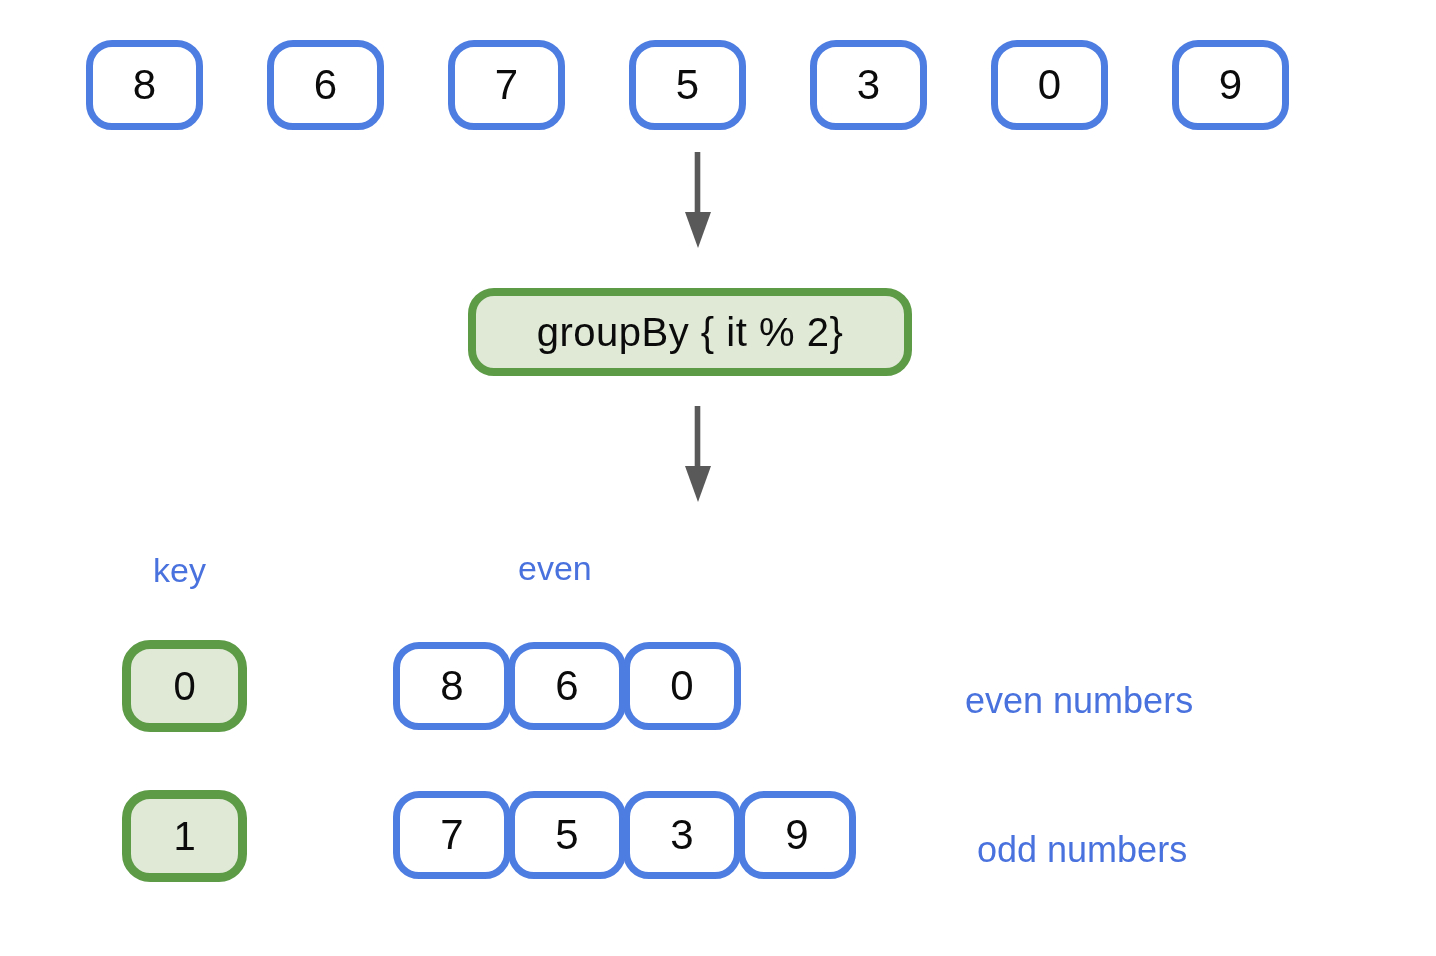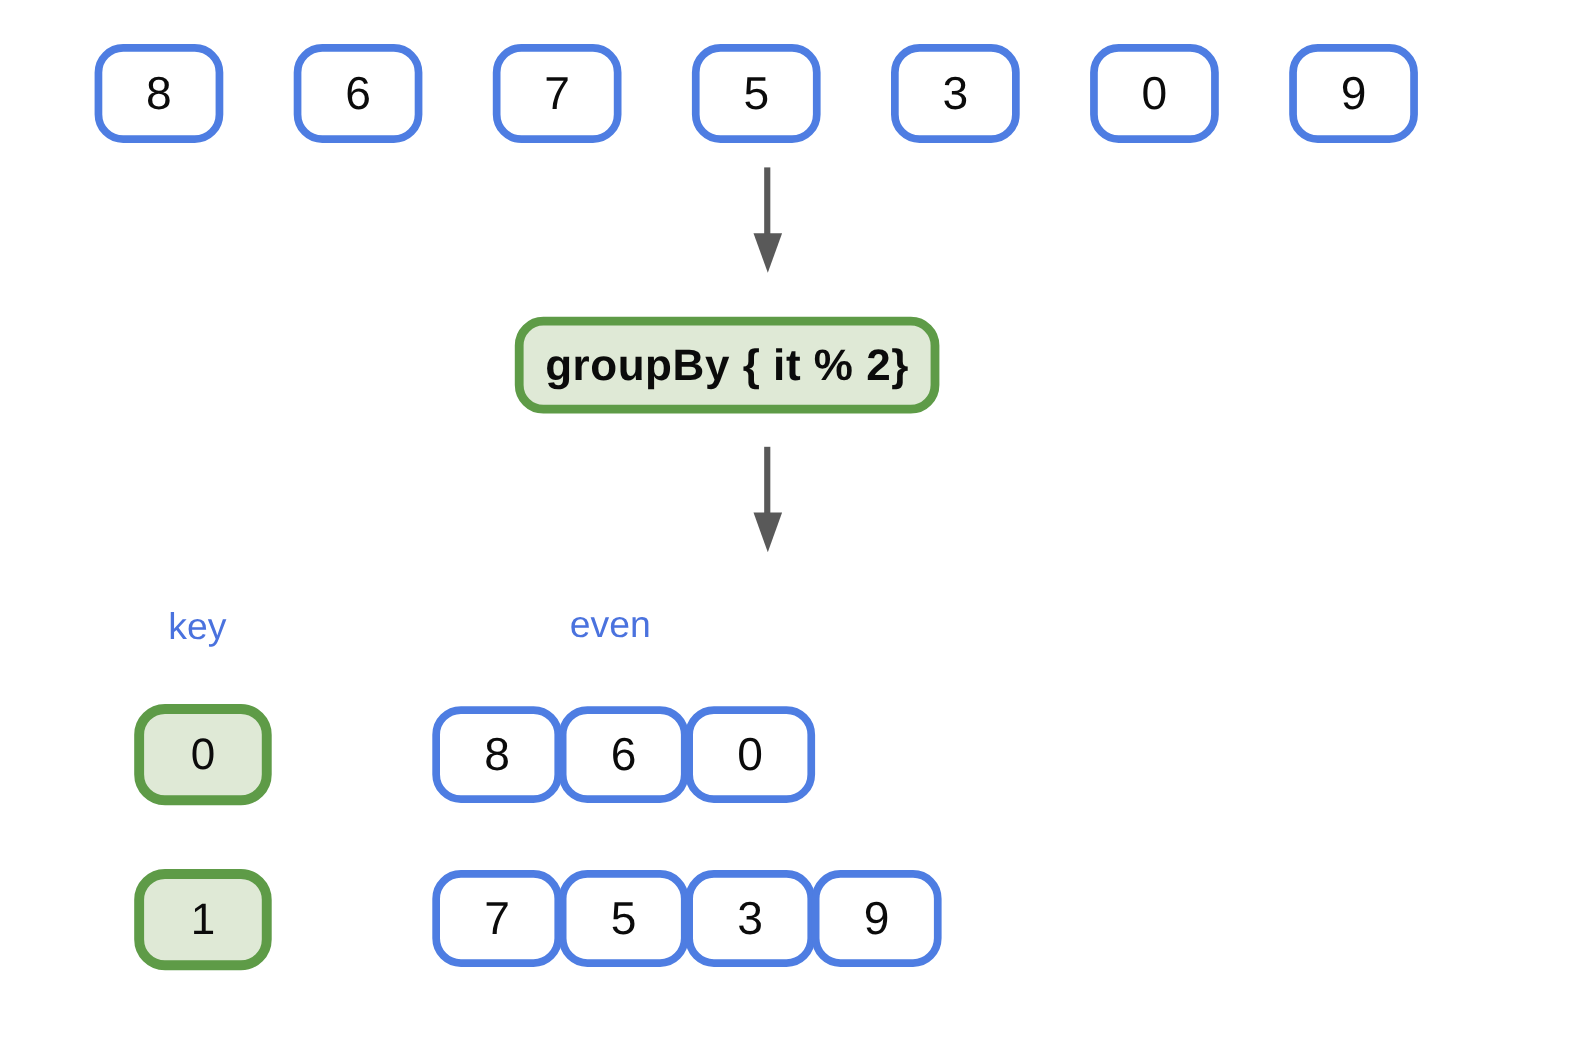--- a/index.html
+++ b/index.html
@@ -41,31 +41,31 @@
   .arrow { position: absolute; width: 30px; height: 98px; }
   .arrow-1 { left: 683px; top: 152px; }
   .arrow-2 { left: 683px; top: 406px; }
   .arrow rect, .arrow polygon { fill: var(--arrow-gray, #595959); }
 
   
   .op-box {
     position: absolute;
     left: 468px;
     top: 288px;
-    width: 386px;
+    width: 444px;
     height: 88px;
     box-sizing: border-box;
     border: 8px solid var(--group-border-green, #5E9B47);
     background: var(--group-fill-green, #DFE9D6);
     border-radius: 26px;
     display: flex;
     align-items: center;
     justify-content: center;
     font-size: 40px;
-    font-weight: 700;
+    font-weight: 400;
     color: var(--text-black, #0b0b0b);
     letter-spacing: 0.5px;
   }
 
   
   .col-label {
     position: absolute;
     font-size: 34px;
     color: var(--label-blue, #4A72DE);
     white-space: nowrap;
@@ -142,22 +142,24 @@
 
   <div class="col-label col-label-key">key</div>
   <div class="col-label col-label-value">even</div>
 
   <div class="key-box key-box-0">0</div>
   <div class="value-row value-row-0">
     <div class="num-box">8</div>
     <div class="num-box">6</div>
     <div class="num-box">0</div>
   </div>
+  <div class="annotation annotation-even">even numbers</div>
 
   <div class="key-box key-box-1">1</div>
   <div class="value-row value-row-1">
     <div class="num-box">7</div>
     <div class="num-box">5</div>
     <div class="num-box">3</div>
     <div class="num-box">9</div>
   </div>
+  <div class="annotation annotation-odd">odd numbers</div>
 
 </div>
 
 </body></html>

